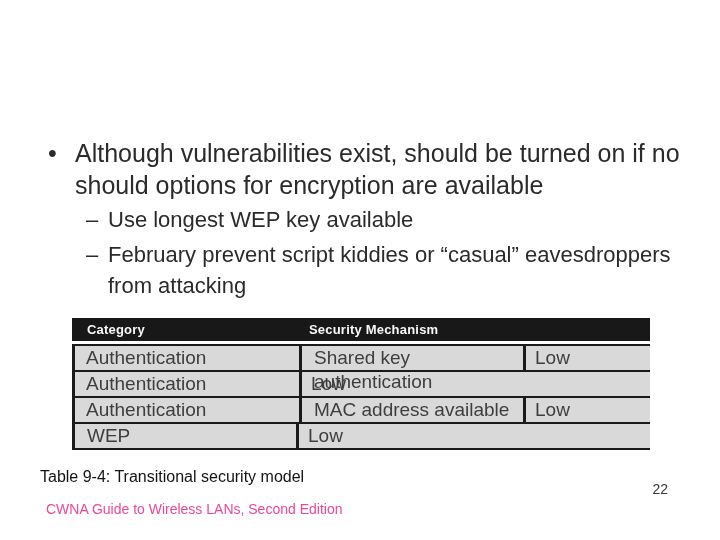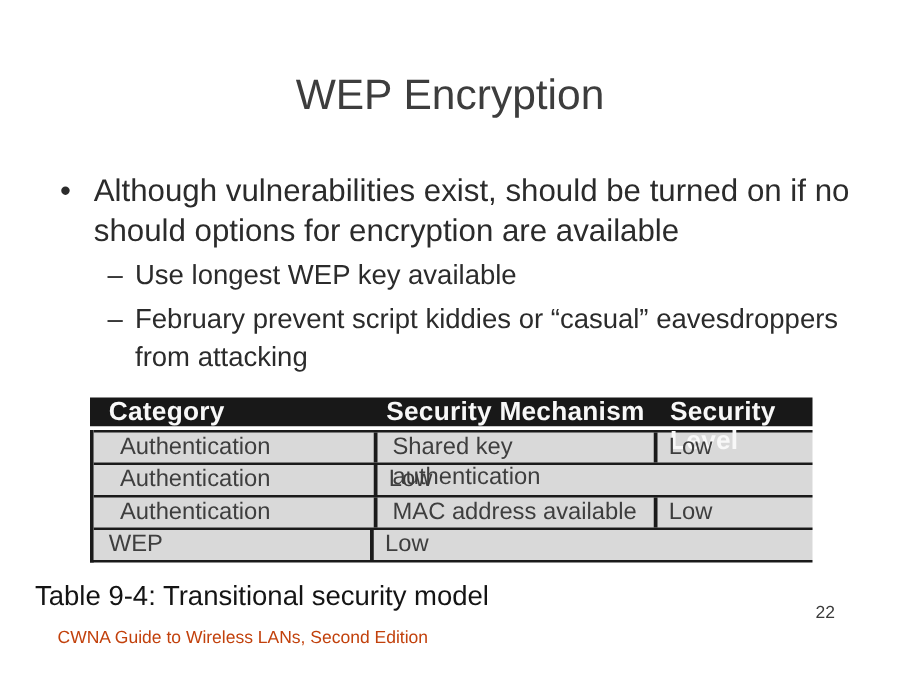--- a/index.html
+++ b/index.html
@@ -56,21 +56,21 @@
     left: 72px;
     top: 318px;
     width: 578px;
   }
   .t-header {
     display: flex;
     height: 23px;
     background: var(--table-header-bg, #181818);
     color: var(--table-header-text, #f8f8f8);
     font-weight: bold;
-    font-size: 21px;
+    font-size: 13px;
     line-height: 23px;
     letter-spacing: 0.2px;
   }
   .t-header .h1 { width: 230px; padding-left: 15px; box-sizing: border-box; }
   .t-header .h2 { width: 224px; padding-left: 7px;  box-sizing: border-box; }
   .t-header .h3 { flex: 1;      padding-left: 10px; box-sizing: border-box; }
 
   .t-body {
     margin-top: 3px;
     border-left: 3px solid var(--table-border, #1a1a1a);
@@ -78,77 +78,75 @@
   }
   .t-row {
     display: flex;
     border-top: 2px solid var(--table-border, #1a1a1a);
     background: var(--table-row-bg, #d9d9d9);
     height: 24px;
     font-size: 19px;
     line-height: 24px;
     color: var(--table-row-text, #3e3e3e);
   }
-  .t-row .c1 { width: 227px; border-right: 3px solid var(--table-border, #1a1a1a); padding-left: 21px; box-sizing: border-box; }
+  .t-row .c1 { width: 227px; border-right: 3px solid var(--table-border, #1a1a1a); padding-left: 11px; box-sizing: border-box; }
   .t-row .c2 { width: 224px; border-right: 3px solid var(--table-border, #1a1a1a); padding-left: 12px;  box-sizing: border-box; }
   .t-row .c3 { flex: 1; padding-left: 9px; box-sizing: border-box; }
 
   
   .caption {
     position: absolute;
-    left: 28px;
+    left: 40px;
     top: 464px;
-    font-size: 22px;
+    font-size: 16px;
     line-height: 26px;
     color: #141414;
   }
   .footer-left {
     position: absolute;
     left: 46px;
     top: 500px;
     font-size: 14px;
     line-height: 18px;
-    color: #c2410c;
+    color: #ec4899;
   }
   .page-number {
     position: absolute;
     right: 52px;
     top: 480px;
     font-size: 14px;
     line-height: 18px;
     color: #3a3a3a;
   }
 </style>
 </head>
 <body>
 
 <div class="slide">
 
-  <div class="title">WEP Encryption</div>
 
   <div class="bullet-l1">
     <span class="marker">•</span>
     <span class="btext">Although vulnerabilities exist, should be turned on if no should options for encryption are available</span>
   </div>
 
   <div class="bullet-l2 sub1">
     <span class="marker">–</span>
     <span class="btext">Use longest WEP key available</span>
   </div>
 
   <div class="bullet-l2 sub2">
     <span class="marker">–</span>
     <span class="btext">February prevent script kiddies or “casual” eavesdroppers from attacking</span>
   </div>
 
   <div class="sec-table">
     <div class="t-header">
       <div class="h1">Category</div>
       <div class="h2">Security Mechanism</div>
-      <div class="h3">Security Level</div>
     </div>
     <div class="t-body">
       <div class="t-row">
         <div class="c1">Authentication</div>
         <div class="c2">Shared key authentication</div>
         <div class="c3">Low</div>
       </div>
       <div class="t-row">
         <div class="c1">Authentication</div>
         <div class="c3">Low</div>

